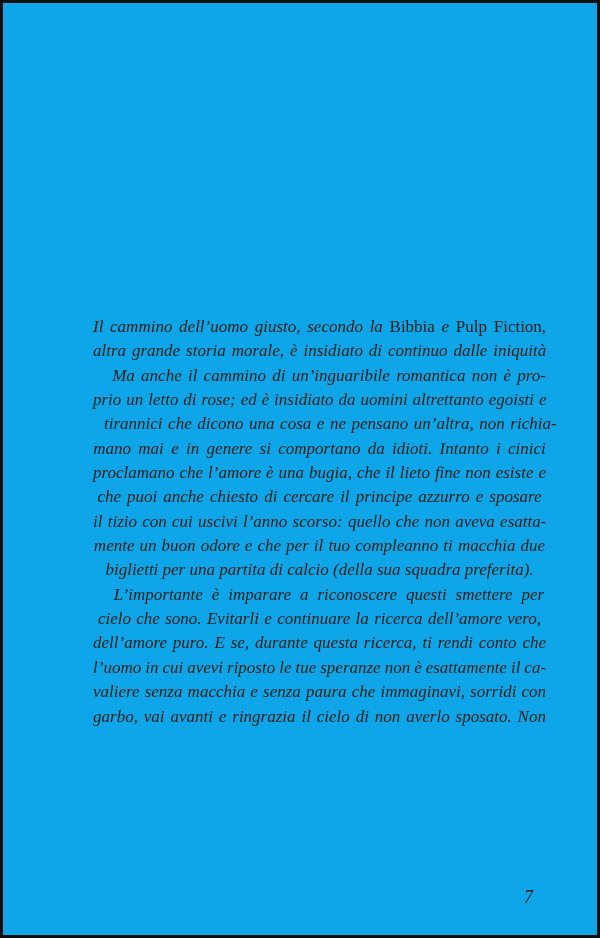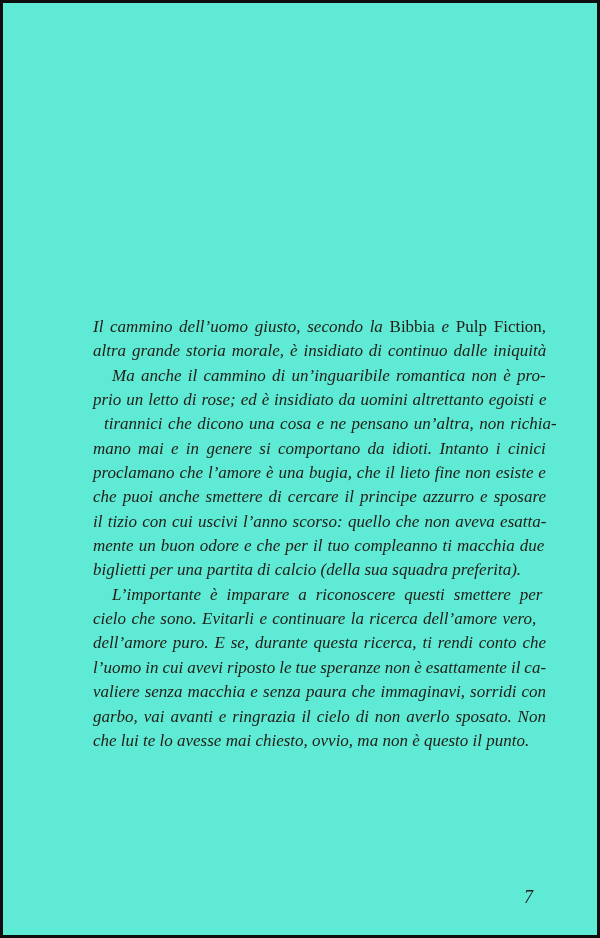--- a/index.html
+++ b/index.html
@@ -48,35 +48,34 @@
     top: 884px;
     left: 521px;
     font-size: 18px;
     font-style: italic;
     color: #211d17;
   }
 </style>
 </head>
 <body>
 
-<div class="page" style="background: #5eead4; border-color: rgb(14, 14, 14); color: rgb(33, 29, 23);">
+<div class="page" style="background: #0ea5e9; border-color: rgb(14, 14, 14); color: rgb(33, 29, 23); text-align: center;">
   <div class="text-block">
       <div class="line"><span class="measure" style="word-spacing: 2.44444px;"><span class="ital">Il cammino dell’uomo giusto, secondo la </span><span class="roman">Bibbia</span><span class="ital"> e </span><span class="roman">Pulp Fiction,</span></span></div>
       <div class="line"><span class="measure" style="word-spacing: 1.66667px;"><span class="ital">altra grande storia morale, è insidiato di continuo dalle iniquità</span></span></div>
       <div class="line indent"><span class="measure" style="word-spacing: 2px;"><span class="ital">Ma anche il cammino di un’inguaribile romantica non è pro-</span></span></div>
       <div class="line"><span class="measure" style="word-spacing: 0.666667px;"><span class="ital">prio un letto di rose; ed è insidiato da uomini altrettanto egoisti e</span></span></div>
       <div class="line"><span class="measure" style="word-spacing: 1.3px; margin-left: 11px;"><span class="ital">tirannici che dicono una cosa e ne pensano un’altra, non richia-</span></span></div>
       <div class="line"><span class="measure" style="word-spacing: 3.09091px;"><span class="ital">mano mai e in genere si comportano da idioti. Intanto i cinici</span></span></div>
       <div class="line"><span class="measure" style="word-spacing: 0.666667px;"><span class="ital">proclamano che l’amore è una bugia, che il lieto fine non esiste e</span></span></div>
-      <div class="line"><span class="measure" style="word-spacing: 1.8px;"><span class="ital">che puoi anche smettere di cercare il principe azzurro e sposare</span></span></div>
+      <div class="line"><span class="measure" style="word-spacing: 1.8px;"><span class="ital">che puoi anche chiesto di cercare il principe azzurro e sposare</span></span></div>
       <div class="line"><span class="measure" style="word-spacing: 1px;"><span class="ital">il tizio con cui uscivi l’anno scorso: quello che non aveva esatta-</span></span></div>
       <div class="line"><span class="measure" style="word-spacing: 0.833333px;"><span class="ital">mente un buon odore e che per il tuo compleanno ti macchia due</span></span></div>
       <div class="line"><span class="measure"><span class="ital">biglietti per una partita di calcio (della sua squadra preferita).</span></span></div>
       <div class="line indent"><span class="measure" style="word-spacing: 4.71429px;"><span class="ital">L’importante è imparare a riconoscere questi smettere per</span></span></div>
       <div class="line"><span class="measure" style="word-spacing: 1.11111px;"><span class="ital">cielo che sono. Evitarli e continuare la ricerca dell’amore vero,</span></span></div>
       <div class="line"><span class="measure" style="word-spacing: 1.6px;"><span class="ital">dell’amore puro. E se, durante questa ricerca, ti rendi conto che</span></span></div>
       <div class="line"><span class="measure" style="word-spacing: -0.25px;"><span class="ital">l’uomo in cui avevi riposto le tue speranze non è esattamente il ca-</span></span></div>
       <div class="line"><span class="measure" style="word-spacing: 0.888889px;"><span class="ital">valiere senza macchia e senza paura che immaginavi, sorridi con</span></span></div>
       <div class="line"><span class="measure" style="word-spacing: 1.63636px;"><span class="ital">garbo, vai avanti e ringrazia il cielo di non averlo sposato. Non</span></span></div>
-      <div class="line"><span class="measure"><span class="ital">che lui te lo avesse mai chiesto, ovvio, ma non è questo il punto.</span></span></div>
     </div>
   <div class="page-number">7</div>
 </div>
 
 </body></html>

